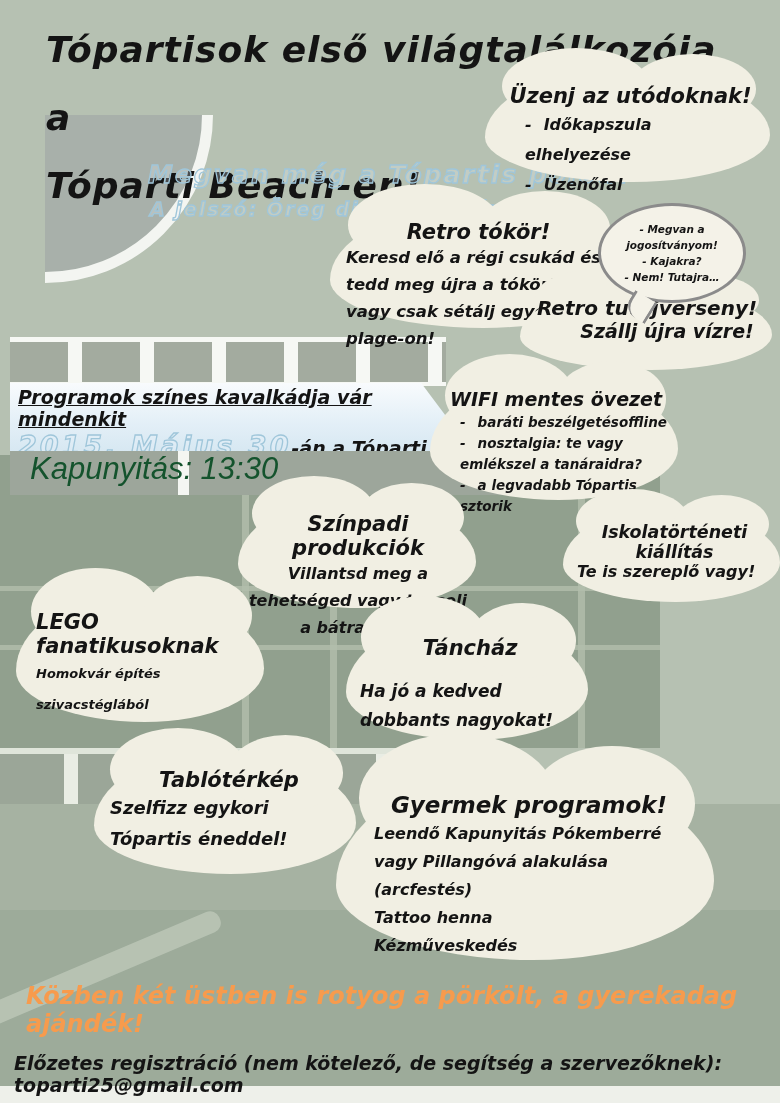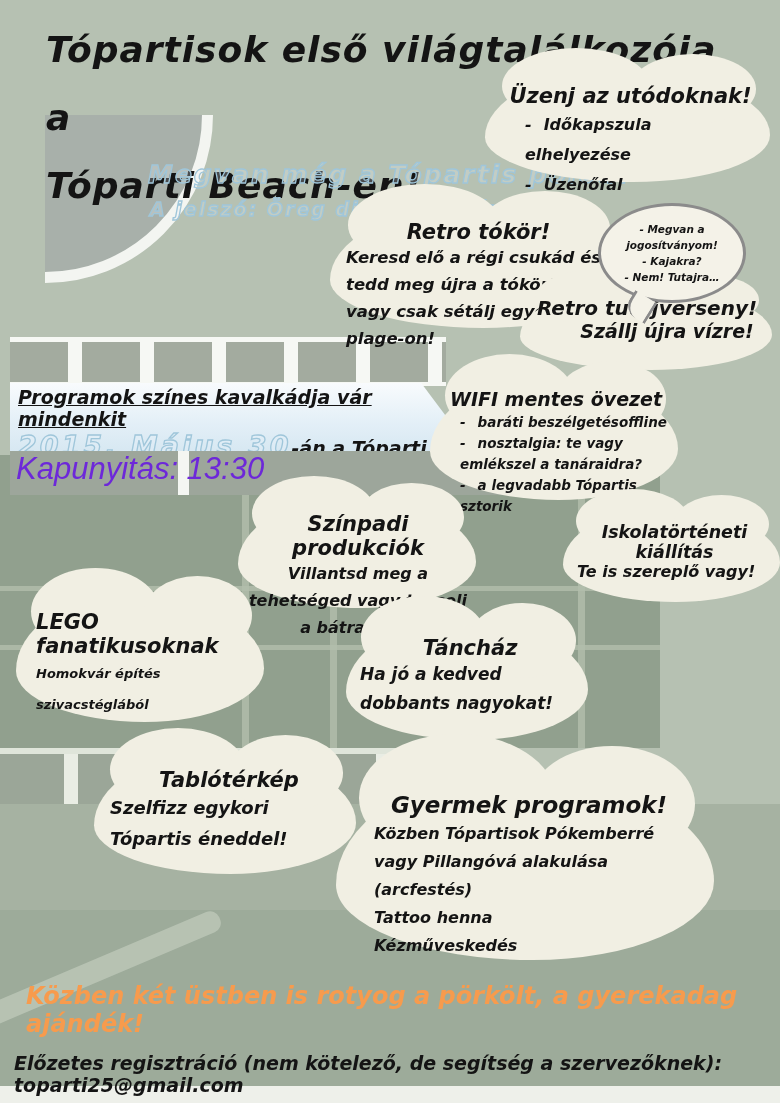--- a/index.html
+++ b/index.html
@@ -66,41 +66,41 @@
   #cl-szinpad .ct{font-size:21px;}
   #cl-szinpad .cb{font-size:16px;line-height:27px;text-align:center;}
   #cl-kiallitas{left:563px;top:508px;width:217px;height:94px;padding:14px 8px 0 14px;}
   #cl-kiallitas .ct{font-size:17.5px;}
   #cl-kiallitas .cb{font-size:16px;}
   #cl-lego{left:16px;top:594px;width:248px;height:128px;padding:16px 8px 0 20px;}
   #cl-lego .ct{font-size:21px;text-align:left;}
   #cl-lego .cb{font-size:13px;line-height:31px;}
   #cl-tanchaz{left:346px;top:620px;width:242px;height:120px;padding:16px 8px 0 14px;}
   #cl-tanchaz .ct{font-size:21px;}
-  #cl-tanchaz .cb{font-size:17px;line-height:29px;}
+  #cl-tanchaz .cb{font-size:17px;line-height:29px;margin-top:17px;}
   #cl-tablo{left:94px;top:752px;width:262px;height:122px;padding:16px 8px 0 16px;}
   #cl-tablo .ct{font-size:21px;}
   #cl-tablo .cb{font-size:18px;line-height:31px;}
   #cl-gyermek{left:336px;top:772px;width:378px;height:188px;padding:20px 14px 0 22px;}
   #cl-gyermek .ct{font-size:23px;}
   #cl-gyermek li{font-size:16px;line-height:28px;}
   #cl-gyermek li::before{content:"";margin:0;}
   
   #banner1{left:10px;top:280px;width:298px;height:57px;background:#eef5fa;z-index:6;
     clip-path:polygon(0 0,93% 0,100% 45%,100% 100%,0 100%);
     font-size:19px;font-weight:bold;font-style:italic;line-height:28px;padding:2px 0 0 8px;box-sizing:border-box;}
   #banner2{left:10px;top:383px;width:462px;height:68px;z-index:6;
     background:linear-gradient(180deg,#f8fbfd 0%,#e3eff7 60%,#d7e8f2 100%);
     clip-path:polygon(0 0,89% 0,100% 100%,0 100%);
     padding:3px 0 0 8px;box-sizing:border-box;font-style:italic;text-decoration:underline;}
   #banner2 .l1{font-size:19px;font-weight:bold;}
   #banner2 .date{font-size:27px;letter-spacing:3px;}
   #banner2 .suffix{font-size:19px;font-weight:bold;color:#141414;}
-  #gate{left:16px;top:451px;z-index:6;font-family:"Liberation Sans",sans-serif;
-    font-style:italic;font-size:31px;color:#6d28d9;}
+  #gate{left:30px;top:451px;z-index:6;font-family:"Liberation Sans",sans-serif;
+    font-style:italic;font-size:31px;color:#14532d;}
   
   .orange{color:#f79b4d;font-weight:bold;font-style:italic;font-size:24px;z-index:7;}
   #orange1{left:18px;top:982px;margin-left:8px;}
   #orange2{left:18px;top:1018px;}
   #registration{left:14px;top:1052px;font-size:19px;font-weight:bold;font-style:italic;z-index:7;}
 </style>
 </head>
 <body>
 
 <div id="poster">
@@ -197,21 +197,21 @@
   </div>
 
   <div class="c" id="cl-tablo">
     <div class="ct">Tablótérkép</div>
     <div class="cb">Szelfizz egykori Tópartis éneddel!</div>
   </div>
 
   <div class="c" id="cl-gyermek">
     <div class="ct">Gyermek programok!</div>
     <ul>
-      <li>Közben Tópartisok Pókemberré vagy Pillangóvá alakulása (arcfestés)</li>
+      <li>Leendő Kapunyitás Pókemberré vagy Pillangóvá alakulása (arcfestés)</li>
       <li>Tattoo henna</li>
       <li>Kézműveskedés</li>
     </ul>
   </div>
 
   <div class="abs orange" id="orange1">Közben két üstben is rotyog a pörkölt, a gyerekadag ajándék!</div>
   <div class="abs" id="registration">Előzetes regisztráció (nem kötelező, de segítség a szervezőknek): toparti25@gmail.com</div>
 
 </div>
 

